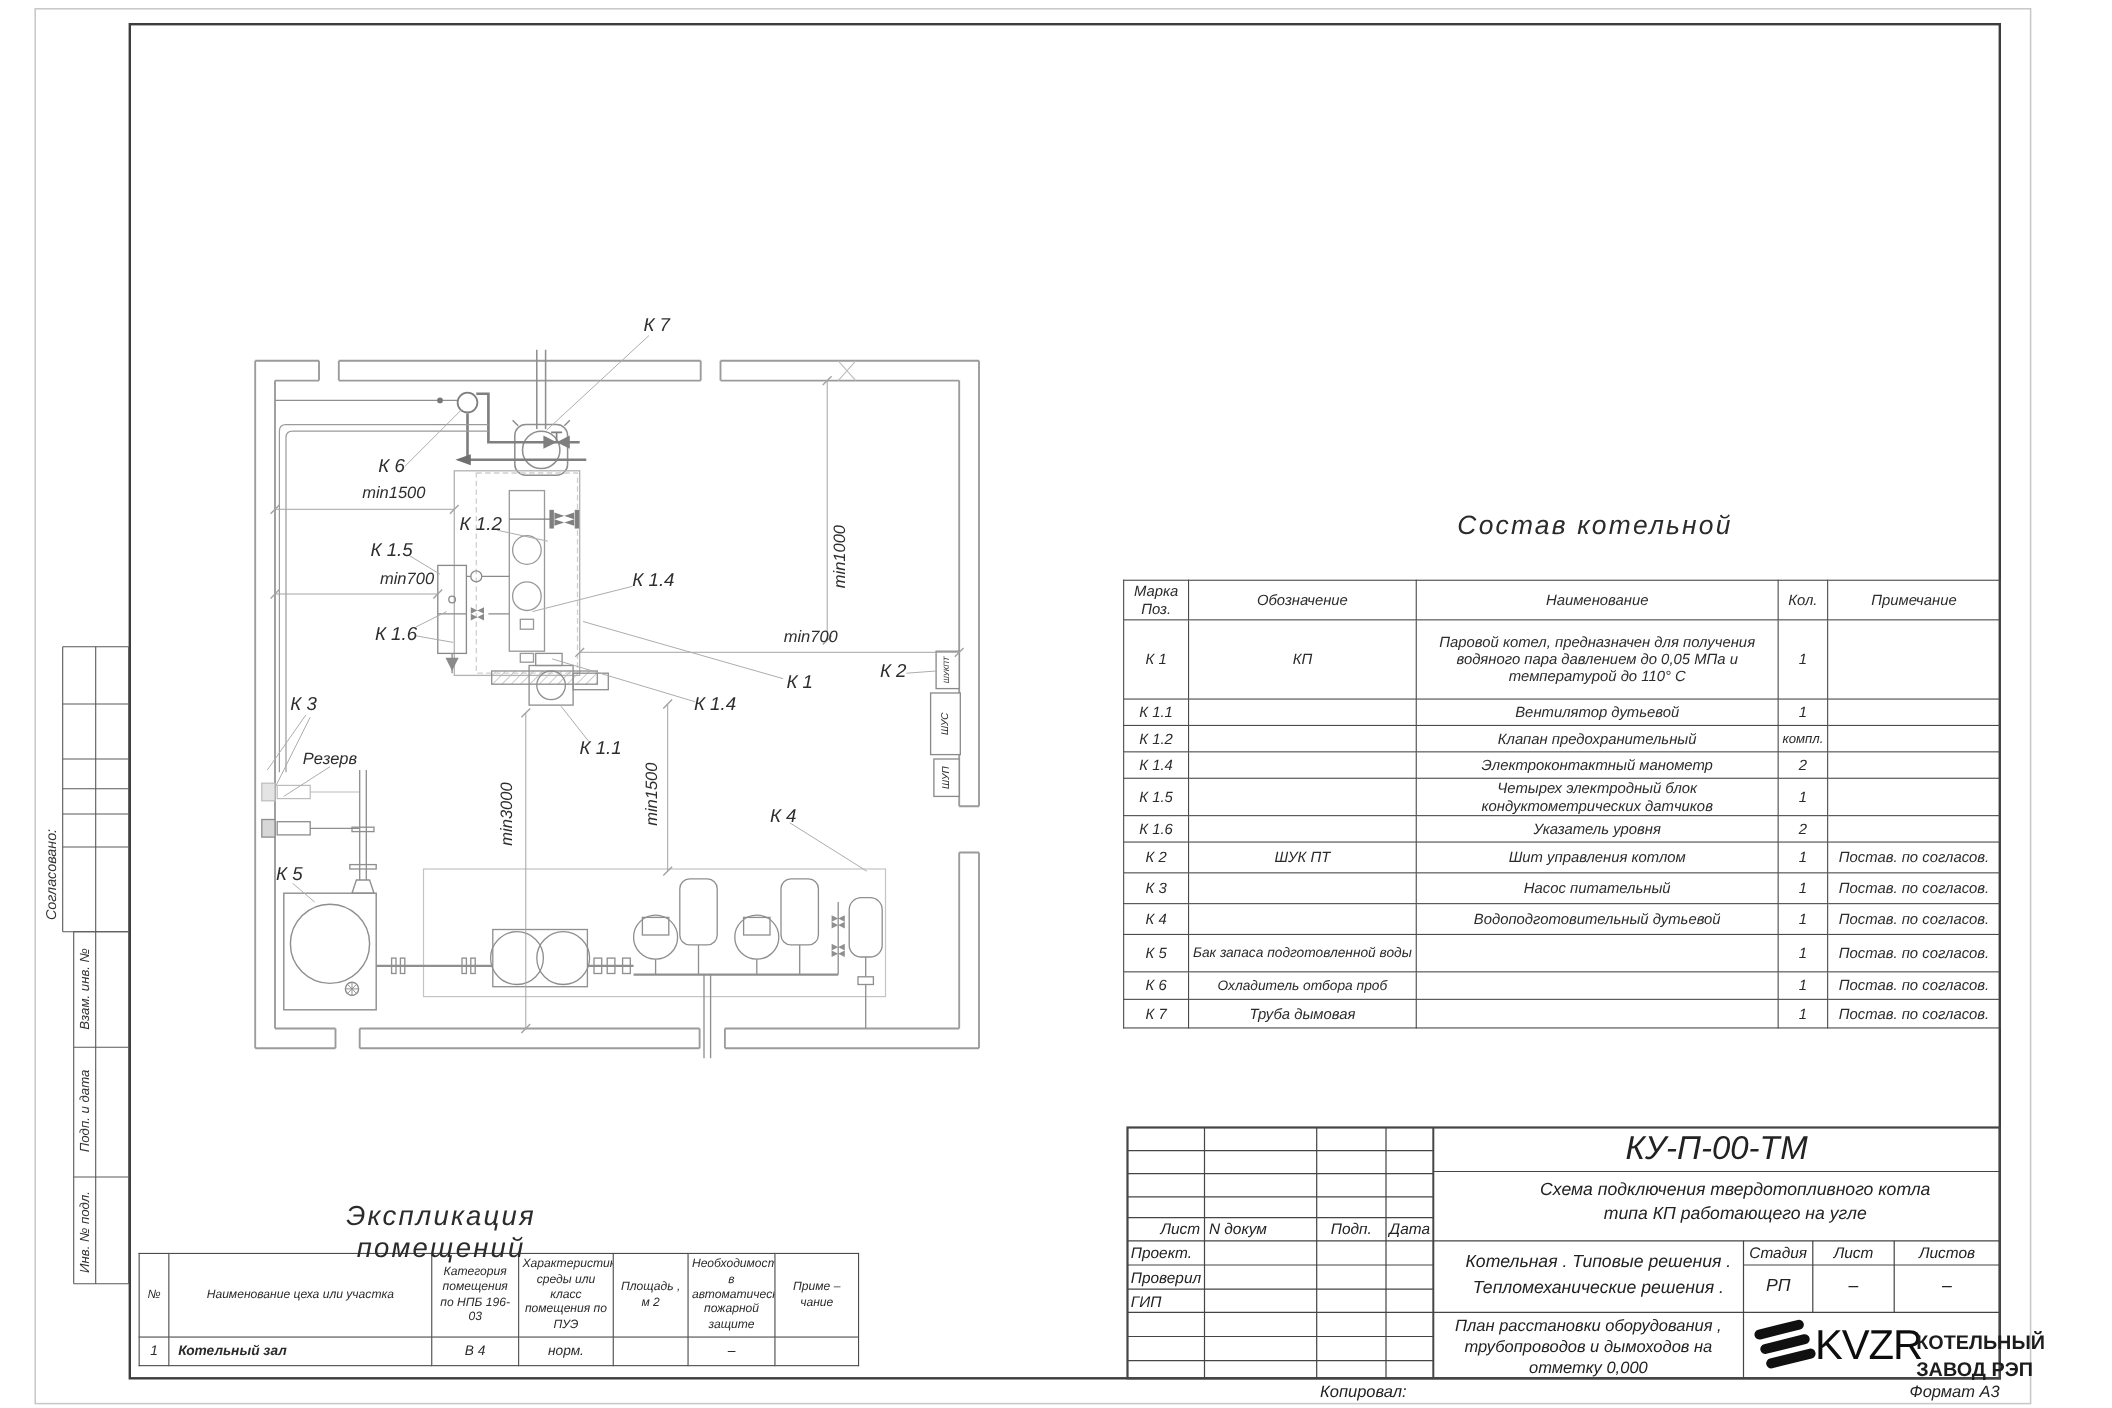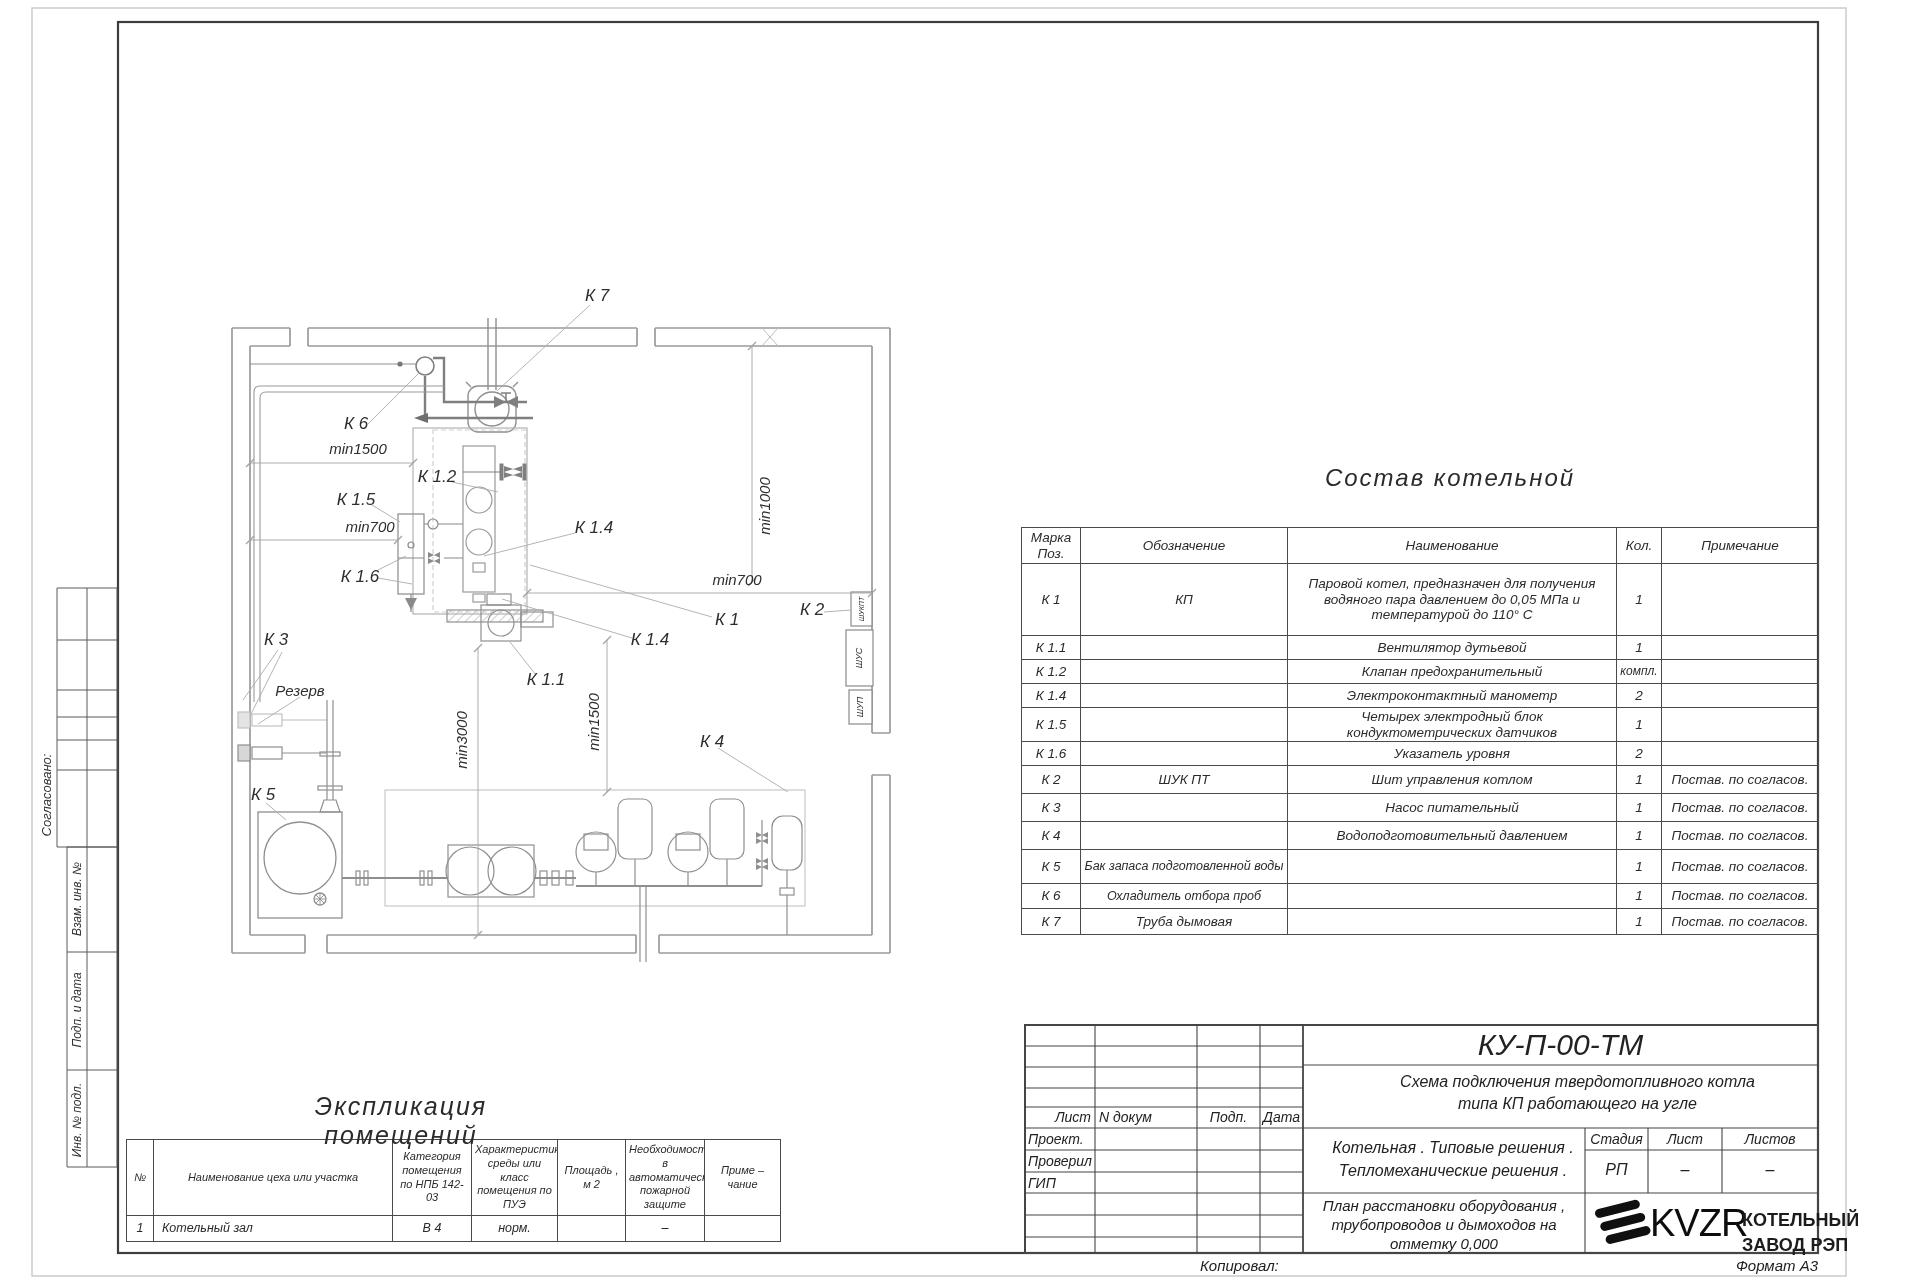--- a/index.html
+++ b/index.html
@@ -340,21 +340,21 @@
   <tr style="height:28px;">
     <td>К 3</td>
     <td></td>
     <td>Насос питательный</td>
     <td>1</td>
     <td>Постав. по согласов.</td>
   </tr>
   <tr style="height:28px;">
     <td>К 4</td>
     <td></td>
-    <td>Водоподготовительный давлением</td>
+    <td>Водоподготовительный дутьевой</td>
     <td>1</td>
     <td>Постав. по согласов.</td>
   </tr>
   <tr style="height:34px;">
     <td>К 5</td>
     <td style="font-size:12.5px;">Бак запаса подготовленной воды</td>
     <td></td>
     <td>1</td>
     <td>Постав. по согласов.</td>
   </tr>
@@ -384,29 +384,29 @@
       <col style="width:79px">
       <col style="width:86px">
       <col style="width:68px">
       <col style="width:79px">
       <col style="width:76px">
     </colgroup>
   <tbody>
       <tr style="height:76px;">
     <td class="hdr">№</td>
     <td class="hdr">Наименование цеха или участка</td>
-    <td class="hdr">Категория помещения по НПБ 142-03</td>
+    <td class="hdr">Категория помещения по НПБ 196-03</td>
     <td class="hdr">Характеристика среды или класс помещения по ПУЭ</td>
     <td class="hdr">Площадь , м 2</td>
     <td class="hdr">Необходимость в автоматической пожарной защите</td>
     <td class="hdr">Приме – чание</td>
   </tr>
   <tr style="height:26px;">
     <td>1</td>
-    <td style="text-align:left;padding-left:8px;">Котельный зал</td>
+    <td style="text-align:left;padding-left:8px;font-weight:bold;">Котельный зал</td>
     <td>В 4</td>
     <td>норм.</td>
     <td></td>
     <td>–</td>
     <td></td>
   </tr>
 </tbody>
   </table>
 
 <div class="tb ctr" style="left:1303px;top:1028px;width:515px;font-size:30px;">КУ-П-00-ТМ</div>

